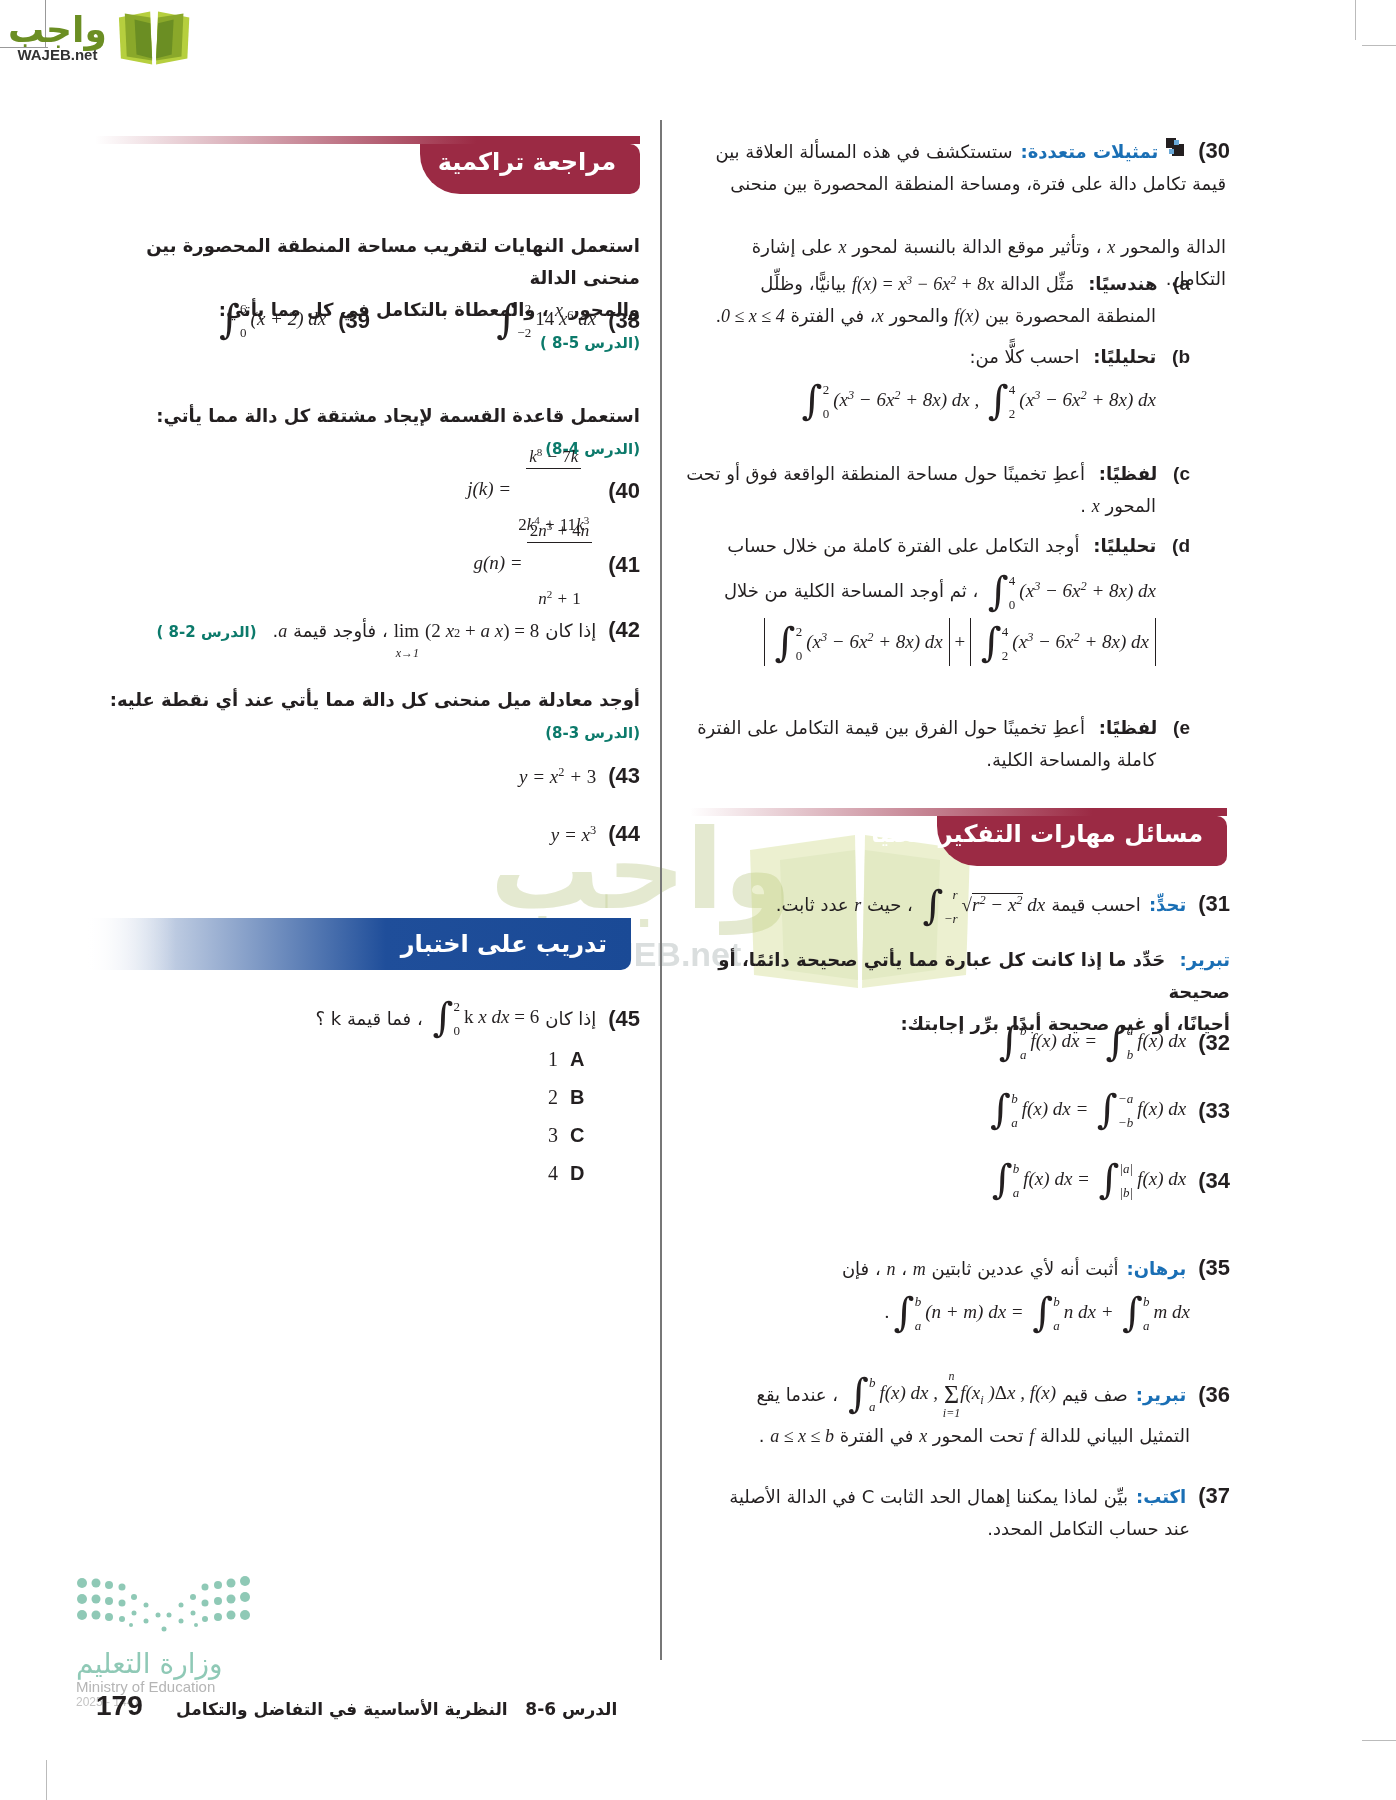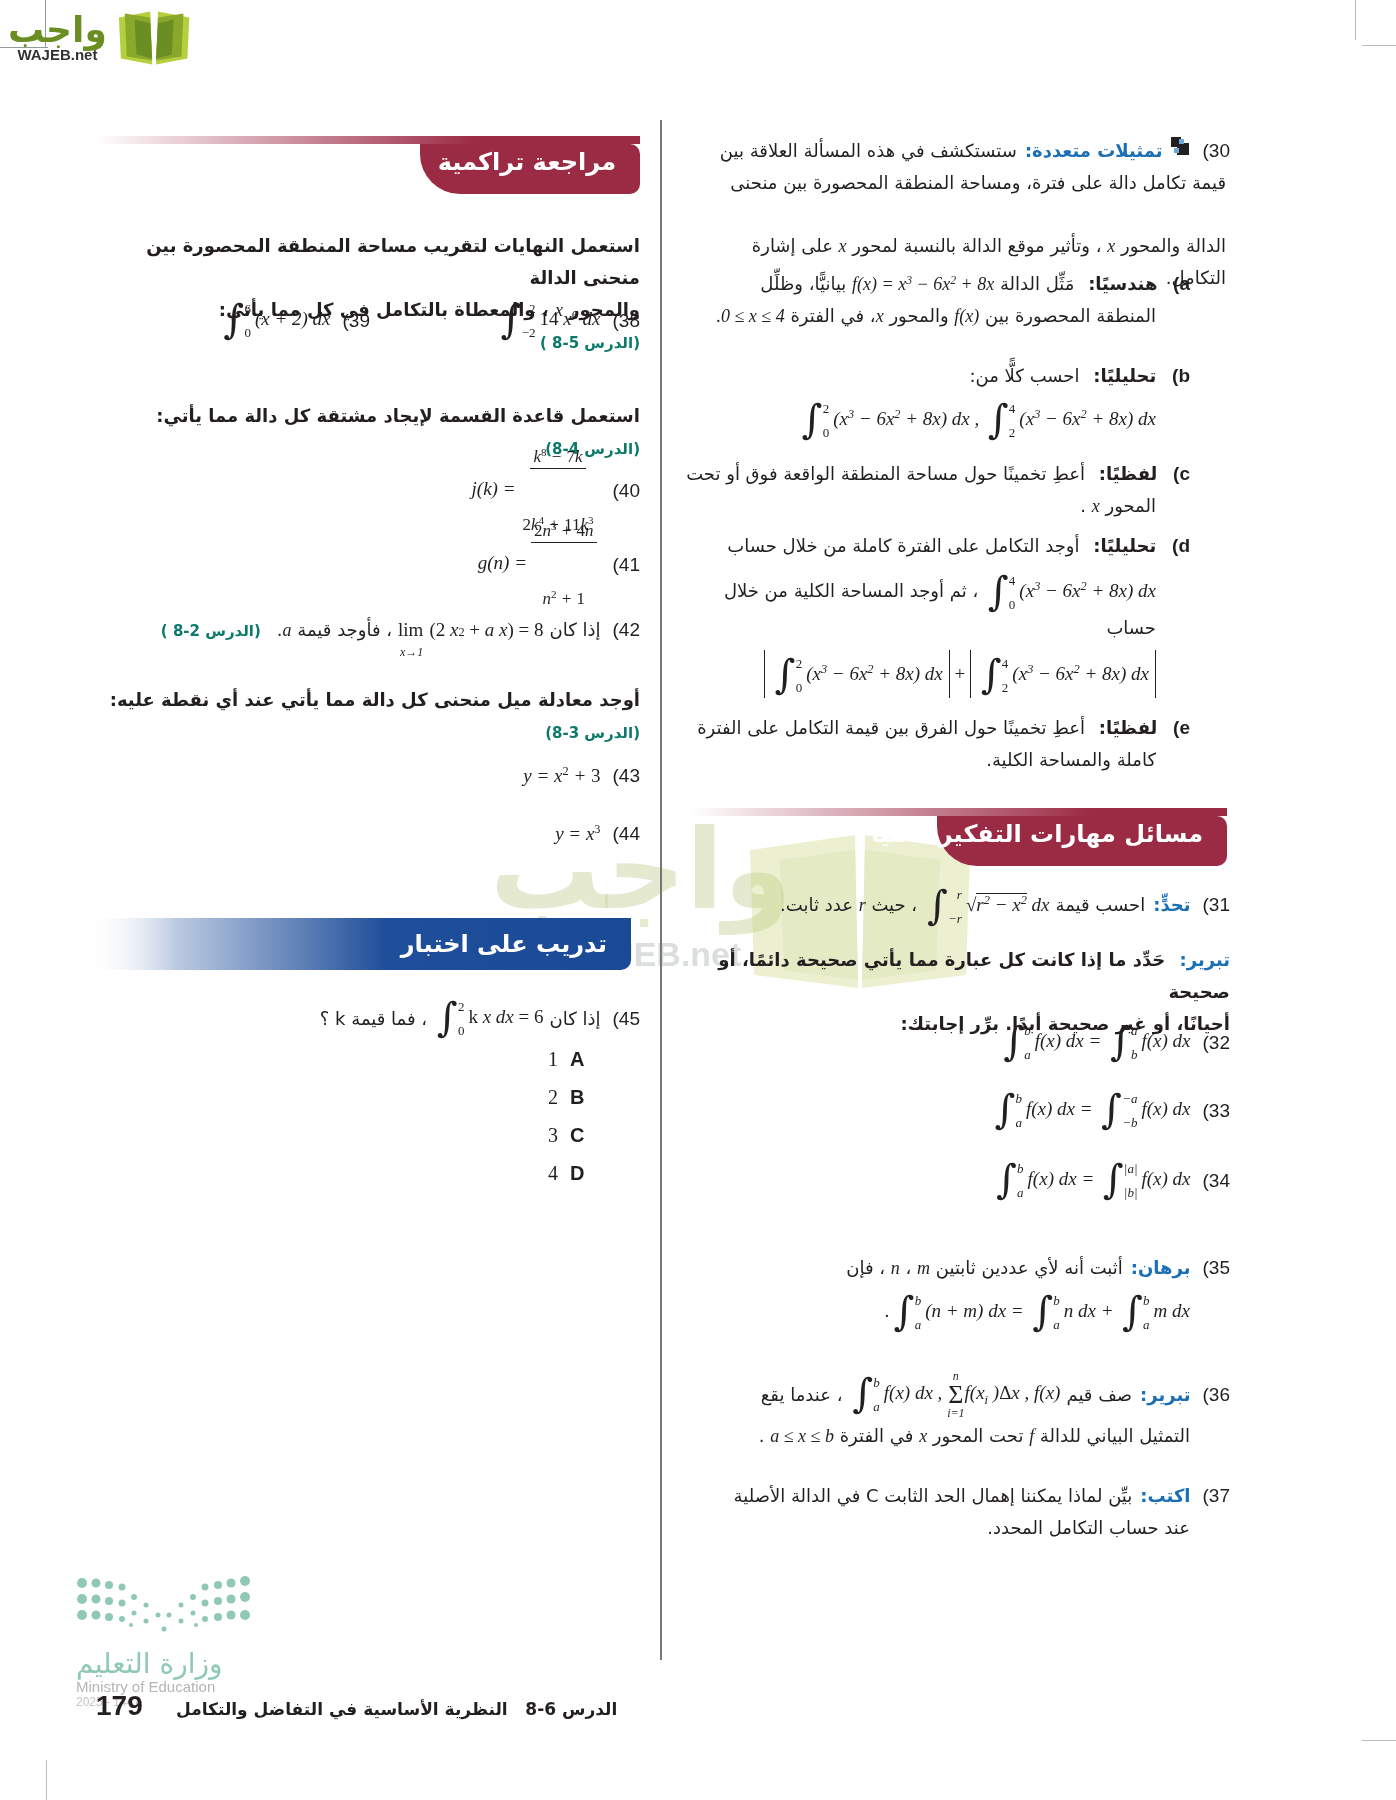--- a/index.html
+++ b/index.html
@@ -22,21 +22,21 @@
   .crop-mark-tr-v { position: absolute; left: 1355px; top: 0; width: 1px; height: 40px; background: #bbb; }
   .crop-mark-tr-h { position: absolute; left: 1362px; top: 45px; width: 34px; height: 1px; background: #bbb; }
   .crop-mark-br-h { position: absolute; left: 1362px; top: 1740px; width: 34px; height: 1px; background: #bbb; }
   .crop-mark-bl-v { position: absolute; left: 46px; top: 1760px; width: 1px; height: 40px; background: #bbb; }
 
   
   .divider { position: absolute; left: 660px; top: 120px; width: 2px; height: 1540px; background: #777; }
 
   
   .col { position: absolute; direction: rtl; text-align: right; }
-  .qnum { font-family: "Liberation Sans", sans-serif; font-weight: normal; font-size: 19px; margin-left: 12px; direction: ltr; white-space: nowrap; }
+  .qnum { font-family: "Liberation Sans", sans-serif; font-weight: bold; font-size: 22px; margin-left: 12px; direction: ltr; white-space: nowrap; }
   .kw { color: #1a6fb5; font-weight: bold; margin-left: 8px; }
   .kw-sub { color: #231f20; font-weight: bold; margin-left: 8px; }
   .lesson { color: #0c7a6b; font-weight: bold; font-size: 15px; white-space: nowrap; }
   .para { font-size: 18px; line-height: 32px; }
   .sub-letter { font-family: "Liberation Sans", sans-serif; font-weight: bold; font-size: 19px; margin-left: 10px; }
 
   
   .banner { position: absolute; height: 52px; display: flex; align-items: center; justify-content: flex-end; }
   .banner .fill { position: absolute; top: 0; bottom: 0; right: 0; border-radius: 0 10px 10px 0; }
   .banner .tail { position: absolute; top: 0; height: 8px; }
@@ -136,21 +136,21 @@
   <div class="para">
     <span class="sub-letter">a)</span>
     <span class="kw-sub">هندسيًا:</span>
     <span>مَثِّل الدالة</span>
     <span class="math">f(x) = x<sup>3</sup> − 6x<sup>2</sup> + 8x</span>
     <span>بيانيًّا، وظلِّل</span>
   </div>
   <div class="para" style="padding-right:34px;">المنطقة المحصورة بين <span class="math">f(x)</span> والمحور <span class="math">x</span>، في الفترة <span class="math">.0 ≤ x ≤ 4</span></div>
 </div>
 
-<div class="col" style="left:680px; top:360px; width:510px;">
+<div class="col" style="left:680px; top:341px; width:510px;">
   <div class="para">
     <span class="sub-letter">b)</span>
     <span class="kw-sub">تحليليًا:</span>
     <span>احسب كلًّا من:</span>
   </div>
   <div class="para" style="padding-right:34px; margin-top:10px; direction:ltr; text-align:right;">
     <span class="math" style="font-size:19px;"><span class="int">∫</span><span class="lim">
           <span class="top up">2</span>
           <span class="up">0</span>
         </span>(x<sup>3</sup> − 6x<sup>2</sup> + 8x) dx , <span class="int">∫</span><span class="lim">
@@ -175,21 +175,20 @@
     <span class="kw-sub">تحليليًا:</span>
     <span>أوجد التكامل على الفترة كاملة من خلال حساب</span>
   </div>
   <div class="para" style="padding-right:34px; margin-top:12px;">
     <span class="math" style="font-size:19px;"><span class="int">∫</span><span class="lim">
           <span class="top up">4</span>
           <span class="up">0</span>
         </span>(x<sup>3</sup> − 6x<sup>2</sup> + 8x) dx</span>
     <span>، ثم أوجد المساحة الكلية من خلال</span>
   </div>
-  <div class="para" style="padding-right:34px;">حساب</div>
   <div class="para" style="padding-right:34px; margin-top:6px; direction:ltr; text-align:right;">
     <span class="math" style="font-size:19px;"><span class="abs"><span class="int">∫</span><span class="lim">
             <span class="top up">2</span>
             <span class="up">0</span>
           </span>(x<sup>3</sup> − 6x<sup>2</sup> + 8x) dx</span> <span class="up">+</span> <span class="abs"><span class="int">∫</span><span class="lim">
             <span class="top up">4</span>
             <span class="up">2</span>
           </span>(x<sup>3</sup> − 6x<sup>2</sup> + 8x) dx</span></span>
   </div>
 </div>

